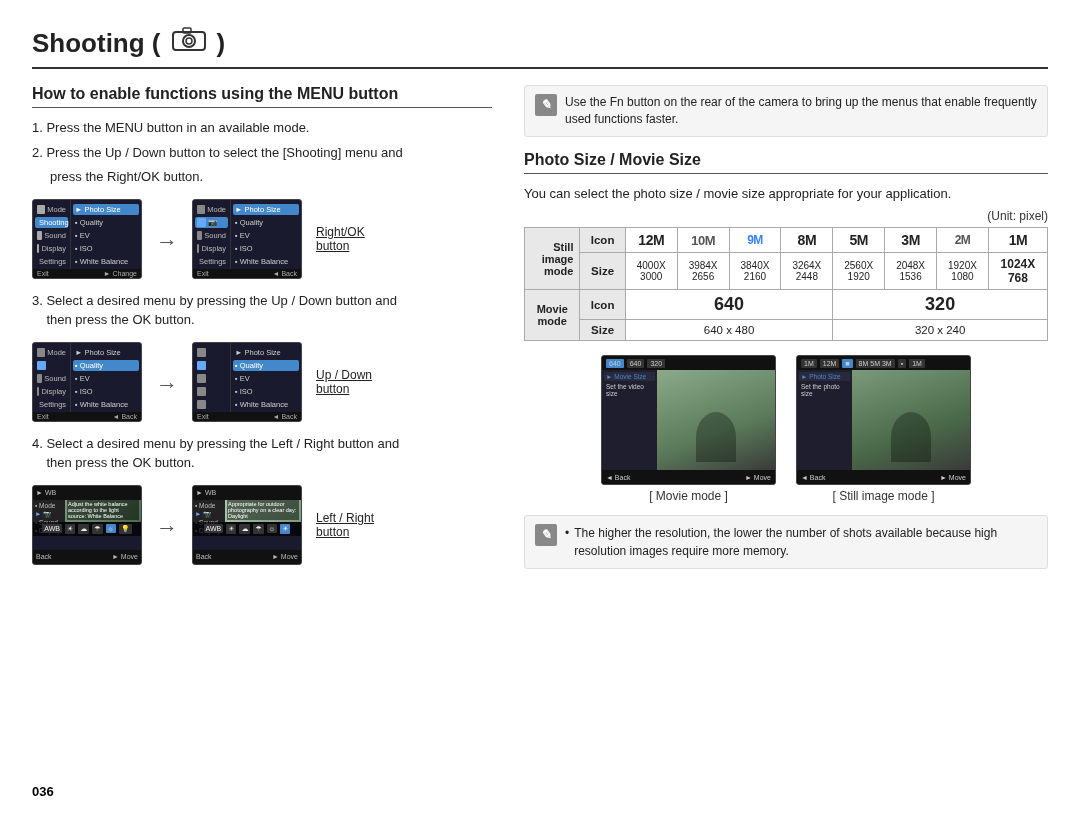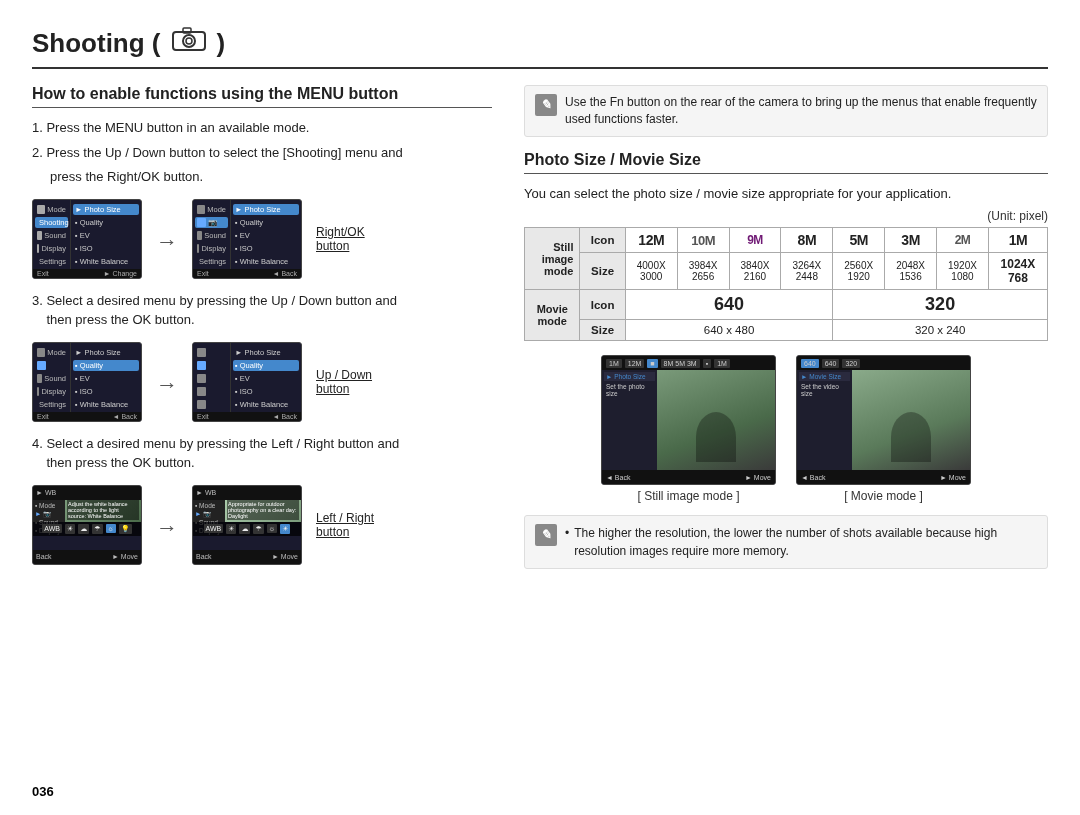--- a/index.html
+++ b/index.html
@@ -643,21 +643,21 @@
 
       <div class="unit-label">(Unit: pixel)</div>
 
       <table class="size-table">
         <tbody>
           <tr>
             <td rowspan="2" style="font-size:11px; font-weight:bold; background:#e8e8e8;text-align:right;">Still<br>image<br>mode</td>
             <td style="background:#e8e8e8; font-weight:bold;">Icon</td>
             <td class="icon-cell" style="font-weight:900; font-size:14px;">12M</td>
             <td class="icon-cell" style="font-weight:900; font-size:13px; color:#555;">10M</td>
-            <td class="icon-cell" style="font-weight:900; font-size:12px; color:#701a75;">9M</td>
+            <td class="icon-cell" style="font-weight:900; font-size:12px; color:#3b82f6;">9M</td>
             <td class="icon-cell" style="font-weight:900; font-size:14px;">8M</td>
             <td class="icon-cell" style="font-weight:900; font-size:14px;">5M</td>
             <td class="icon-cell" style="font-weight:900; font-size:14px;">3M</td>
             <td class="icon-cell" style="font-weight:900; font-size:12px; color:#555;">2M</td>
             <td class="icon-cell" style="font-weight:900; font-size:14px;">1M</td>
           </tr>
           <tr>
             <td style="background:#e8e8e8; font-weight:bold;">Size</td>
             <td style="font-size:10px;">4000X<br>3000</td>
             <td style="font-size:10px;">3984X<br>2656</td>
@@ -680,20 +680,44 @@
             <td colspan="4">320 x 240</td>
           </tr>
         </tbody>
       </table>
 
       <div class="mode-screenshots">
 
         <div class="mode-screen-wrap">
           <div class="mode-screen">
             <div class="ms-top-bar">
+              <span style="background:#4488cc;">640</span>
+                <span style="background:#333;">640</span>
+                <span>320</span>
+            </div>
+            <div style="position:absolute; top:14px; left:0; right:0; bottom:14px; display:flex;">
+              <div style="width:55px; background:#1e1e2e; padding:2px; display:flex; flex-direction:column; gap:1px;">
+                <div style="font-size:6.5px; color:#4488cc; padding:1px 2px; background:#2a2a3e;">► Movie Size</div>
+                <div style="font-size:6.5px; color:#ccc; padding:1px 2px;">Set the video size</div>
+              </div>
+              <div style="flex:1; background: linear-gradient(160deg, #8aaa8a 0%, #5a7a5a 60%, #3a3a3a 100%); position:relative;">
+                <div style="position:absolute; bottom:8px; left:50%; transform:translateX(-50%); width:40px; height:50px; background:rgba(0,0,0,0.3); border-radius:50% 50% 0 0;"></div>
+              </div>
+            </div>
+            <div class="ms-bottom-bar">
+              <span>◄ Back</span>
+                <span>► Move</span>
+            </div>
+          </div>
+          <div class="mode-screen-label">[ Movie mode ]</div>
+        </div>
+
+        <div class="mode-screen-wrap">
+          <div class="mode-screen">
+            <div class="ms-top-bar">
               <span>1M</span>
                 <span>12M</span>
                 <span style="background:#4488cc;">■</span>
                 <span>8M 5M 3M</span>
                 <span>▪</span>
                 <span>1M</span>
             </div>
             <div style="position:absolute; top:14px; left:0; right:0; bottom:14px; display:flex;">
               <div style="width:55px; background:#1e1e2e; padding:2px; display:flex; flex-direction:column; gap:1px;">
                 <div style="font-size:6.5px; color:#4488cc; padding:1px 2px; background:#2a2a3e;">► Photo Size</div>
@@ -704,44 +728,20 @@
                 <div style="position:absolute; bottom:8px; left:50%; transform:translateX(-50%); width:40px; height:50px; background:rgba(0,0,0,0.3); border-radius:50% 50% 0 0;"></div>
               </div>
             </div>
             <div class="ms-bottom-bar">
               <span>◄ Back</span>
                 <span>► Move</span>
             </div>
           </div>
           <div class="mode-screen-label">[ Still image mode ]</div>
         </div>
-
-        <div class="mode-screen-wrap">
-          <div class="mode-screen">
-            <div class="ms-top-bar">
-              <span style="background:#4488cc;">640</span>
-                <span style="background:#333;">640</span>
-                <span>320</span>
-            </div>
-            <div style="position:absolute; top:14px; left:0; right:0; bottom:14px; display:flex;">
-              <div style="width:55px; background:#1e1e2e; padding:2px; display:flex; flex-direction:column; gap:1px;">
-                <div style="font-size:6.5px; color:#4488cc; padding:1px 2px; background:#2a2a3e;">► Movie Size</div>
-                <div style="font-size:6.5px; color:#ccc; padding:1px 2px;">Set the video size</div>
-              </div>
-              <div style="flex:1; background: linear-gradient(160deg, #8aaa8a 0%, #5a7a5a 60%, #3a3a3a 100%); position:relative;">
-                <div style="position:absolute; bottom:8px; left:50%; transform:translateX(-50%); width:40px; height:50px; background:rgba(0,0,0,0.3); border-radius:50% 50% 0 0;"></div>
-              </div>
-            </div>
-            <div class="ms-bottom-bar">
-              <span>◄ Back</span>
-                <span>► Move</span>
-            </div>
-          </div>
-          <div class="mode-screen-label">[ Movie mode ]</div>
-        </div>
       </div>
 
       <div class="note-box2">
         <div class="note-icon">✎</div>
         <div>
           <div class="bullet-note">
             <span>The higher the resolution, the lower the number of shots available because high resolution images require more memory.</span>
           </div>
         </div>
       </div>

